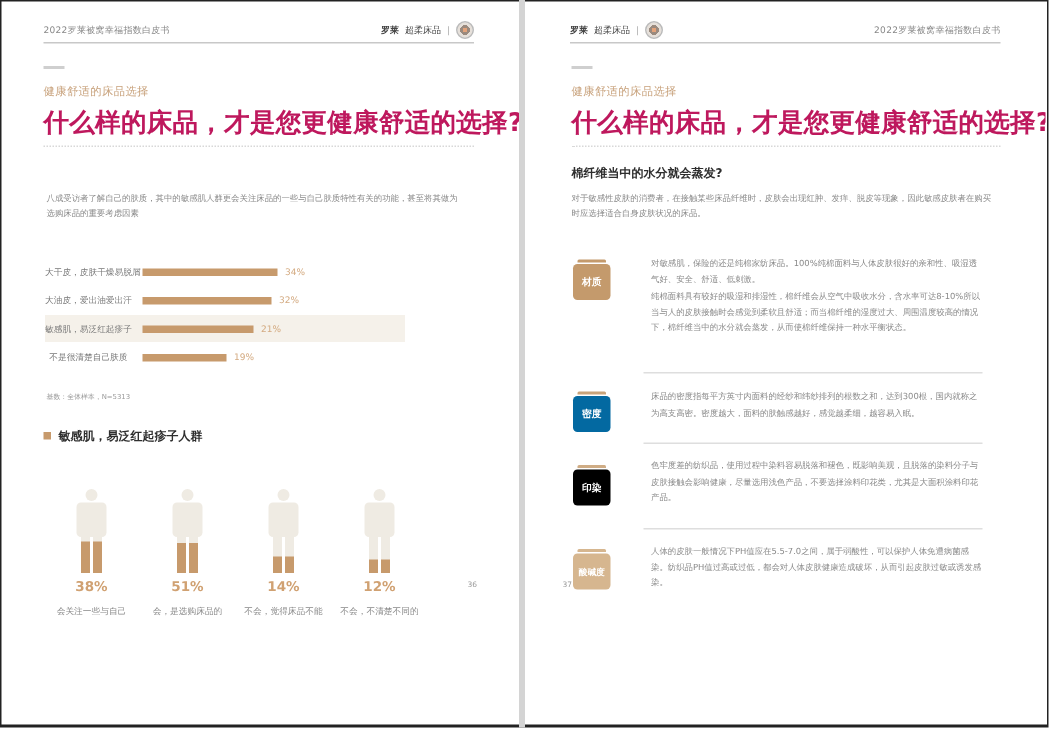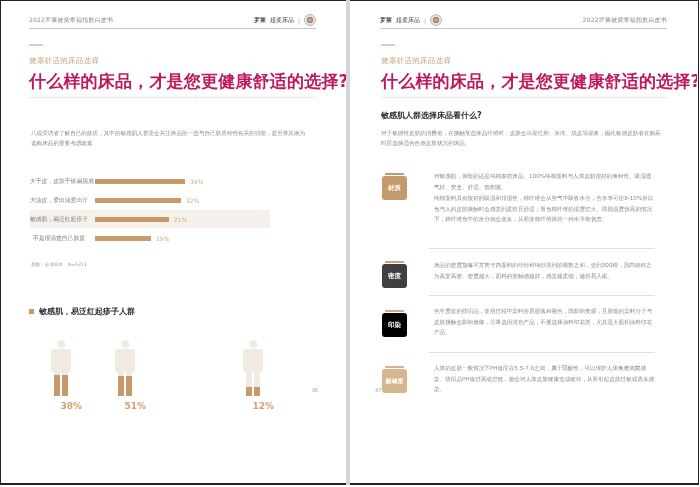--- a/index.html
+++ b/index.html
@@ -28,21 +28,21 @@
 
   
   .bar-row { position: absolute; left: 28px; width: 240px; height: 18px; display: flex; align-items: center; }
   .bar-row.hl { background: #f5f1ea; }
   .bar-label { width: 65px; text-align: right; font-size: 5.8px; color: #7a7a7a; padding-right: 10px; white-space: nowrap; }
   .bar { height: 5px; background: #c79a6c; }
   .bar-val { font-size: 6px; color: #d4ab82; margin-left: 5px; }
   .src { position: absolute; left: 29px; font-size: 4.6px; color: #999; white-space: nowrap; }
 
   
-  .person { position: absolute; top: 340px; width: 42px; text-align: right; }
+  .person { position: absolute; top: 326px; width: 42px; text-align: center; }
   .person svg { display: block; margin: 0 auto; }
   .p-pct { font-size: 9px; color: #d0a172; margin-top: 5px; font-weight: bold; }
   .p-desc { font-size: 5.8px; color: #8a8a8a; line-height: 11px; margin-top: 6px; width: 62px; margin-left: -10px; }
 
   .pagenum { position: absolute; bottom: 22px; font-size: 5px; color: #999; }
 
   
   .item { position: absolute; left: 27px; right: 30px; }
   .badge { position: absolute; left: 0; width: 25px; height: 27px; }
   .badge .tab { position: absolute; left: 3px; right: 3px; top: 0; height: 2px; border-radius: 1px 1px 0 0; }
@@ -93,21 +93,21 @@
       <span class="bar-val">21%</span>
     </div>
     <div class="bar-row" style="top:229px">
       <span class="bar-label">不是很清楚自己肤质</span>
       <span class="bar" style="width:56px"></span>
       <span class="bar-val">19%</span>
     </div>
   </div>
   <div class="src" style="top:262px">基数：全体样本，N=5313</div>
 
-  <div class="sec" style="top:306px">
+  <div class="sec" style="top:285px">
     <span class="sq"></span>
     <span>敏感肌，易泛红起疹子人群</span>
   </div>
 
   <div class="person" style="left:38px">
     <svg width="24" height="56" viewBox="0 0 24 56">
       <circle cx="12" cy="4" r="4" fill="#efebe3"></circle>
       <rect x="2" y="9" width="20" height="23" rx="3" fill="#efebe3"></rect>
       <rect x="5" y="30" width="6" height="26" fill="#efebe3"></rect>
         <rect x="13" y="30" width="6" height="26" fill="#efebe3"></rect>
@@ -121,20 +121,32 @@
     <svg width="24" height="56" viewBox="0 0 24 56">
       <circle cx="12" cy="4" r="4" fill="#efebe3"></circle>
       <rect x="2" y="9" width="20" height="23" rx="3" fill="#efebe3"></rect>
       <rect x="5" y="30" width="6" height="26" fill="#efebe3"></rect>
         <rect x="13" y="30" width="6" height="26" fill="#efebe3"></rect>
       <rect x="5" y="36" width="6" height="20" fill="#c79a6c"></rect>
         <rect x="13" y="36" width="6" height="20" fill="#c79a6c"></rect>
     </svg>
     <div class="p-pct">51%</div>
     <div class="p-desc"><span>会，是选购床品的</span><br><span>重要考虑因素</span></div>
+  </div>
+  <div class="person" style="left:166px">
+    <svg width="24" height="56" viewBox="0 0 24 56">
+      <circle cx="12" cy="4" r="4" fill="#efebe3"></circle>
+      <rect x="2" y="9" width="20" height="23" rx="3" fill="#efebe3"></rect>
+      <rect x="5" y="30" width="6" height="26" fill="#efebe3"></rect>
+        <rect x="13" y="30" width="6" height="26" fill="#efebe3"></rect>
+      <rect x="5" y="45" width="6" height="11" fill="#c79a6c"></rect>
+        <rect x="13" y="45" width="6" height="11" fill="#c79a6c"></rect>
+    </svg>
+    <div class="p-pct">14%</div>
+    <div class="p-desc"><span>不会，觉得床品不能</span><br><span>解决或缓解肤质问题</span></div>
   </div>
   <div class="person" style="left:230px">
     <svg width="24" height="56" viewBox="0 0 24 56">
       <circle cx="12" cy="4" r="4" fill="#efebe3"></circle>
       <rect x="2" y="9" width="20" height="23" rx="3" fill="#efebe3"></rect>
       <rect x="5" y="30" width="6" height="26" fill="#efebe3"></rect>
         <rect x="13" y="30" width="6" height="26" fill="#efebe3"></rect>
       <rect x="5" y="47" width="6" height="9" fill="#c79a6c"></rect>
         <rect x="13" y="47" width="6" height="9" fill="#c79a6c"></rect>
     </svg>
@@ -158,40 +170,40 @@
     </span>
     <span class="title" style="right:0">2022罗莱被窝幸福指数白皮书</span>
   </div>
 
   <div class="dash" style="left:31px"></div>
   <div class="kicker" style="left:31px">健康舒适的床品选择</div>
   <div class="h1" style="left:31px">什么样的床品，才是您更健康舒适的选择?</div>
   <div class="dotline" style="left:31px"></div>
 
   <div class="sec" style="top:110px; left:31px">
-    <span>敏感肌人群选择床品看什么?</span>
+    <span>棉纤维当中的水分就会蒸发?</span>
   </div>
   <div class="para" style="top:128px; left:31px; width:280px">对于敏感性皮肤的消费者，在接触某些床品纤维时，皮肤会出现红肿、发痒、脱皮等现象，因此敏感皮肤者在购买时应选择适合自身皮肤状况的床品。</div>
 
   <div class="item" style="top:171px; left:32px">
     <div class="badge" style="top:2px">
       <div class="tab" style="background:#c49a6c"></div>
       <div class="body" style="background:#c49a6c">材质</div>
     </div>
     <div class="item-text" style="top:0">
       <p>对敏感肌，保险的还是纯棉家纺床品。100%纯棉面料与人体皮肤很好的亲和性、吸湿透气好、安全、舒适、低刺激。</p>
       <p>纯棉面料具有较好的吸湿和排湿性，棉纤维会从空气中吸收水分，含水率可达8-10%所以当与人的皮肤接触时会感觉到柔软且舒适；而当棉纤维的湿度过大、周围温度较高的情况下，棉纤维当中的水分就会蒸发，从而使棉纤维保持一种水平衡状态。</p>
     </div>
   </div>
   <div class="divider" style="top:248px"></div>
 
   <div class="item" style="top:260px; left:32px">
     <div class="badge" style="top:1px">
       <div class="tab" style="background:#c8a37a"></div>
-      <div class="body" style="background:#404040">密度</div>
+      <div class="body" style="background:#0369a1">密度</div>
     </div>
     <div class="item-text" style="top:0">
       <p>床品的密度指每平方英寸内面料的经纱和纬纱排列的根数之和，达到300根，国内就称之为高支高密。密度越大，面料的肤触感越好，感觉越柔细，越容易入眠。</p>
     </div>
   </div>
   <div class="divider" style="top:295px"></div>
 
   <div class="item" style="top:306px; left:32px">
     <div class="badge" style="top:4px">
       <div class="tab" style="background:#cfac85"></div>

